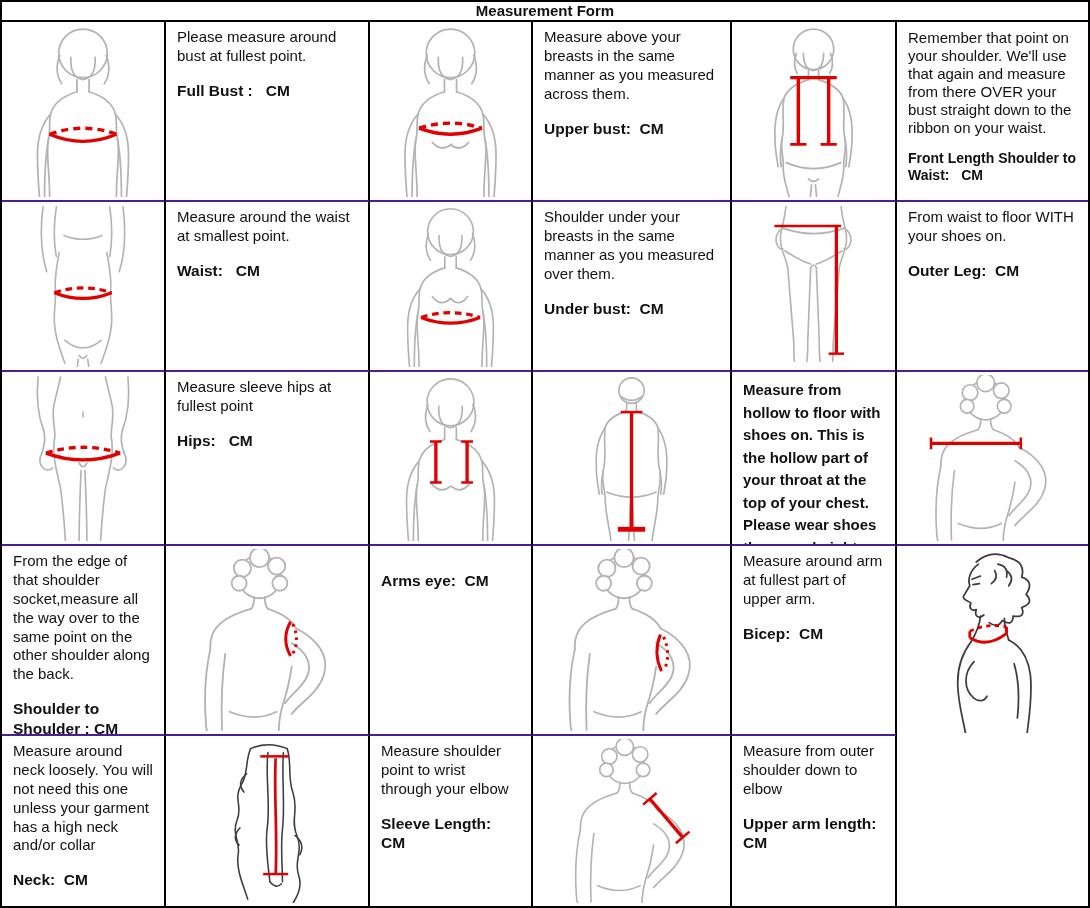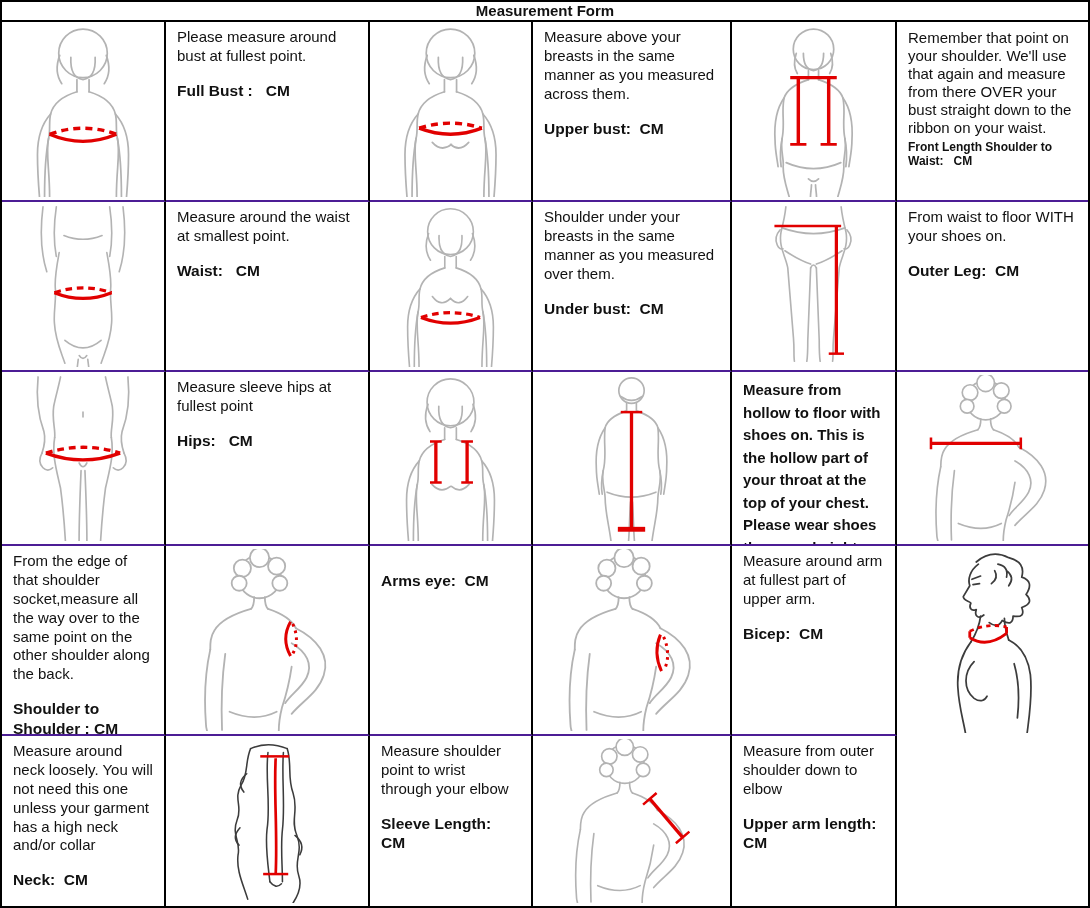--- a/index.html
+++ b/index.html
@@ -10,21 +10,21 @@
   .cell{border-right:2px solid #000;border-bottom:2px solid #4c1d95;box-sizing:border-box;overflow:hidden;background:#fff;}
   .cell:nth-child(6n){border-right:none;}
   .grid .cell:nth-last-child(-n+6){border-bottom:none;}
   .img{display:flex;align-items:center;justify-content:center;padding:3px;}
   .img svg{display:block;width:100%;height:100%;}
   .text-cell{display:flex;flex-direction:column;justify-content:flex-start;padding:6px 11px;font-size:15px;line-height:1.26;}
   .desc{margin:0;}
   .label{margin:15px 0 0;font-weight:bold;font-size:15.5px;white-space:pre-wrap;}
   .top{justify-content:flex-start;padding-top:7px;}
   .tight{line-height:1.2;}
-  .tight .label{margin-top:3px;font-size:12px;}
+  .tight .label{margin-top:13px;font-size:14px;}
   .small .desc{font-size:15px;line-height:1.5;font-weight:600;}
   .small .label{margin-top:12px;}
   
   .g{stroke:#b3b3b3;fill:none;stroke-width:1.7;stroke-linecap:round;stroke-linejoin:round;}
   .k{stroke:#3c3c3c;fill:none;stroke-width:1.6;stroke-linecap:round;stroke-linejoin:round;}
   .r{stroke:#e10000;fill:none;stroke-width:3.4;stroke-linecap:butt;}
   .rt{stroke-width:2.6;}
   .rd{stroke-dasharray:7 5;}
   .w{fill:#fff;}
   .defs-holder{position:absolute;width:0;height:0;overflow:hidden;}

